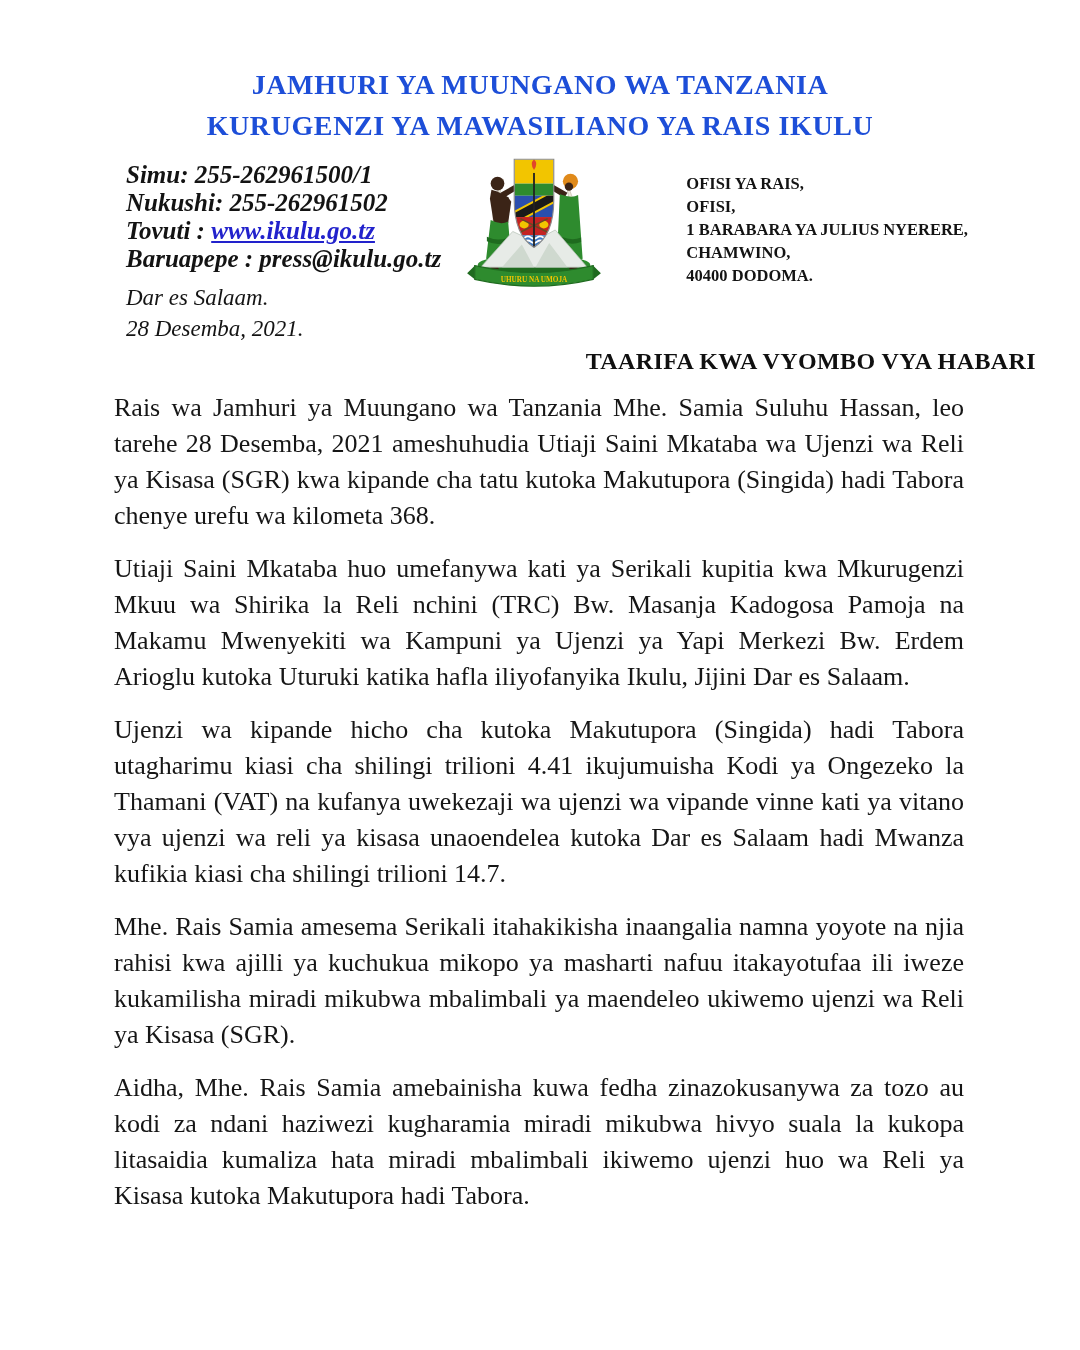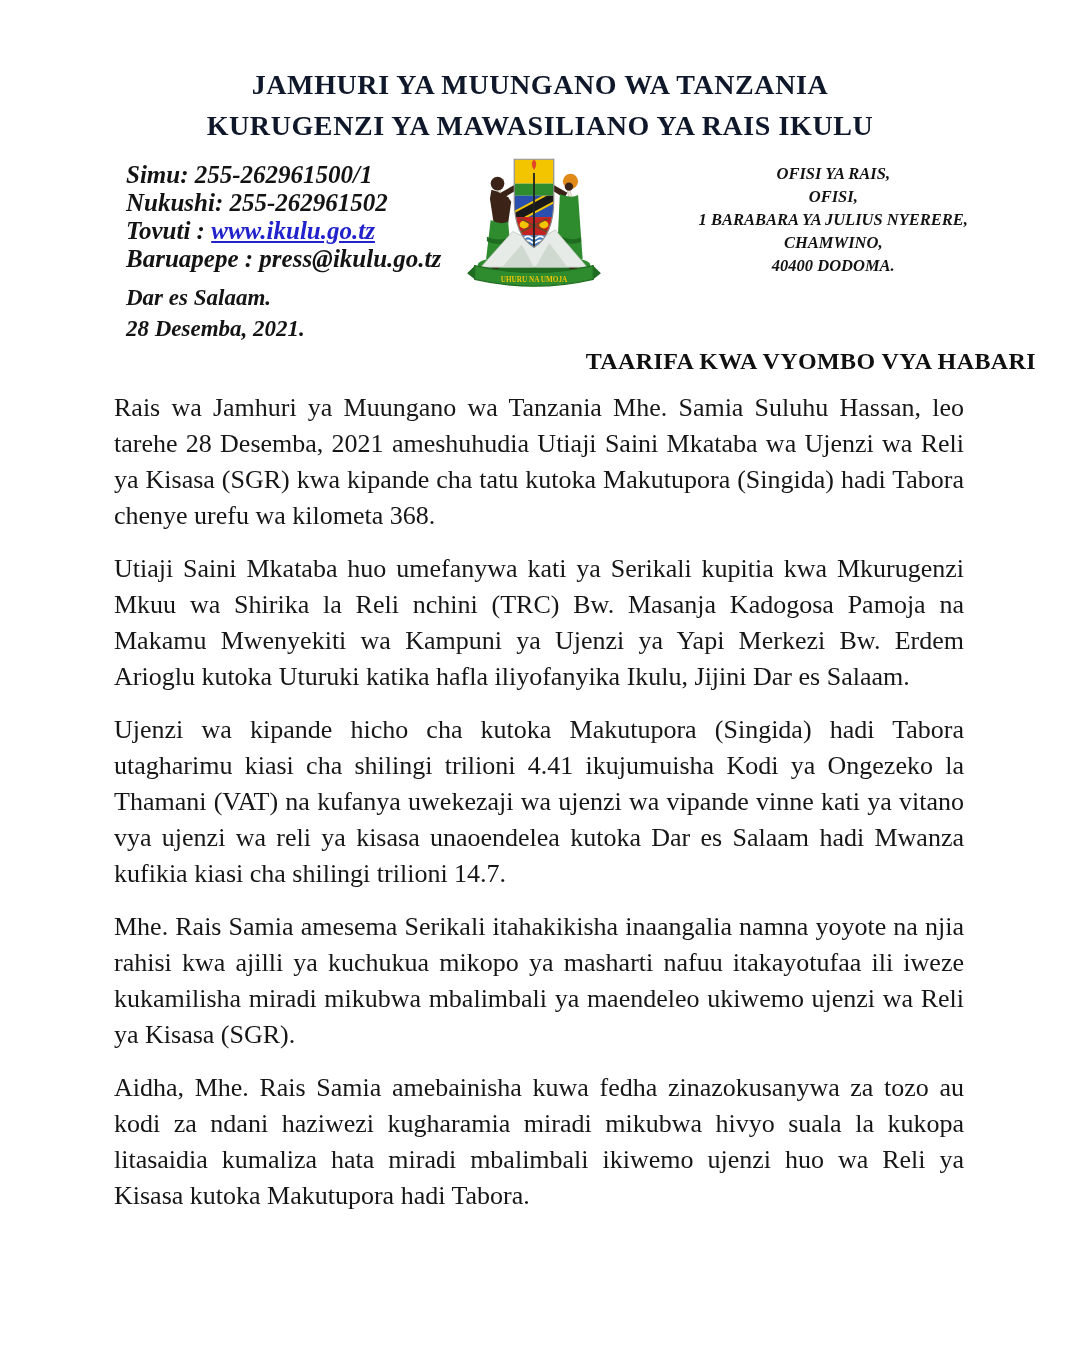--- a/index.html
+++ b/index.html
@@ -15,21 +15,21 @@
   }
   .org-title {
     position: absolute;
     top: 64px; left: 0;
     width: 100%;
     text-align: center;
     font-weight: bold;
     font-size: 28px;
     line-height: 41px;
     letter-spacing: 0.6px;
-    color: #0f172a;
+    color: #1d4ed8;
   }
   .contact-block {
     position: absolute;
     top: 161px; left: 126px;
     font-weight: bold;
     font-style: italic;
     font-size: 25px;
     line-height: 28px;
     color: #131313;
   }
@@ -38,33 +38,32 @@
     text-decoration: underline;
     cursor: pointer;
   }
   .emblem-wrap {
     position: absolute;
     top: 153px; left: 458px;
     width: 152px; height: 140px;
   }
   .address-block {
     position: absolute;
-    top: 162px; right: 112px;
-    text-align: center;
-    font-weight: bold;
-    font-style: italic;
+    top: 172px; right: 112px;
+    text-align: left;
+    font-weight: bold;
     font-size: 16.5px;
     line-height: 23px;
     color: #131313;
   }
   .address-block div { white-space: nowrap; }
   .dateline {
     position: absolute;
     top: 282px; left: 126px;
-    font-weight: bold;
+    font-weight: normal;
     font-style: italic;
     font-size: 23px;
     line-height: 31px;
   }
   .subject-line {
     position: absolute;
     top: 348px; left: 0;
     width: 1036px;
     text-align: right;
     font-weight: bold;

